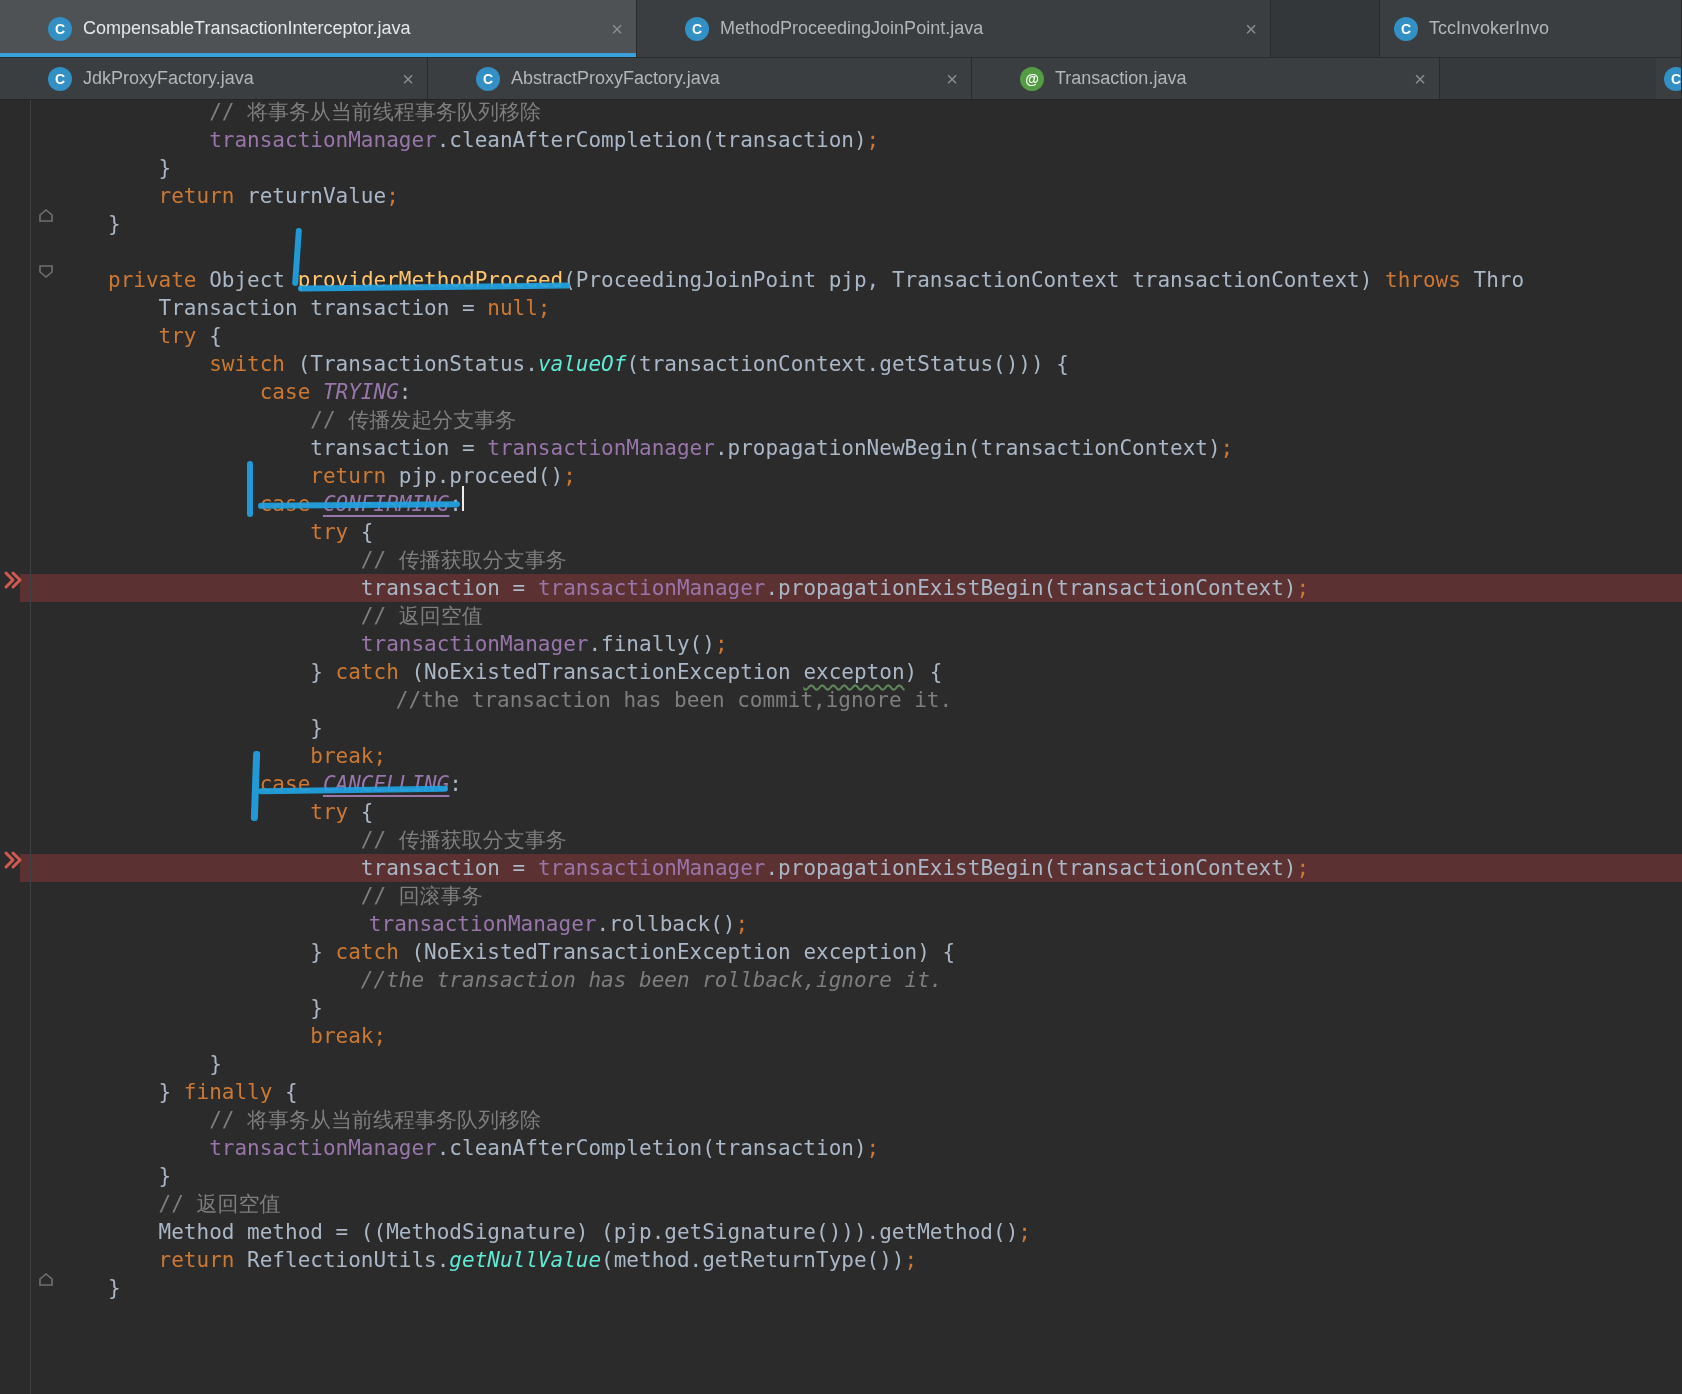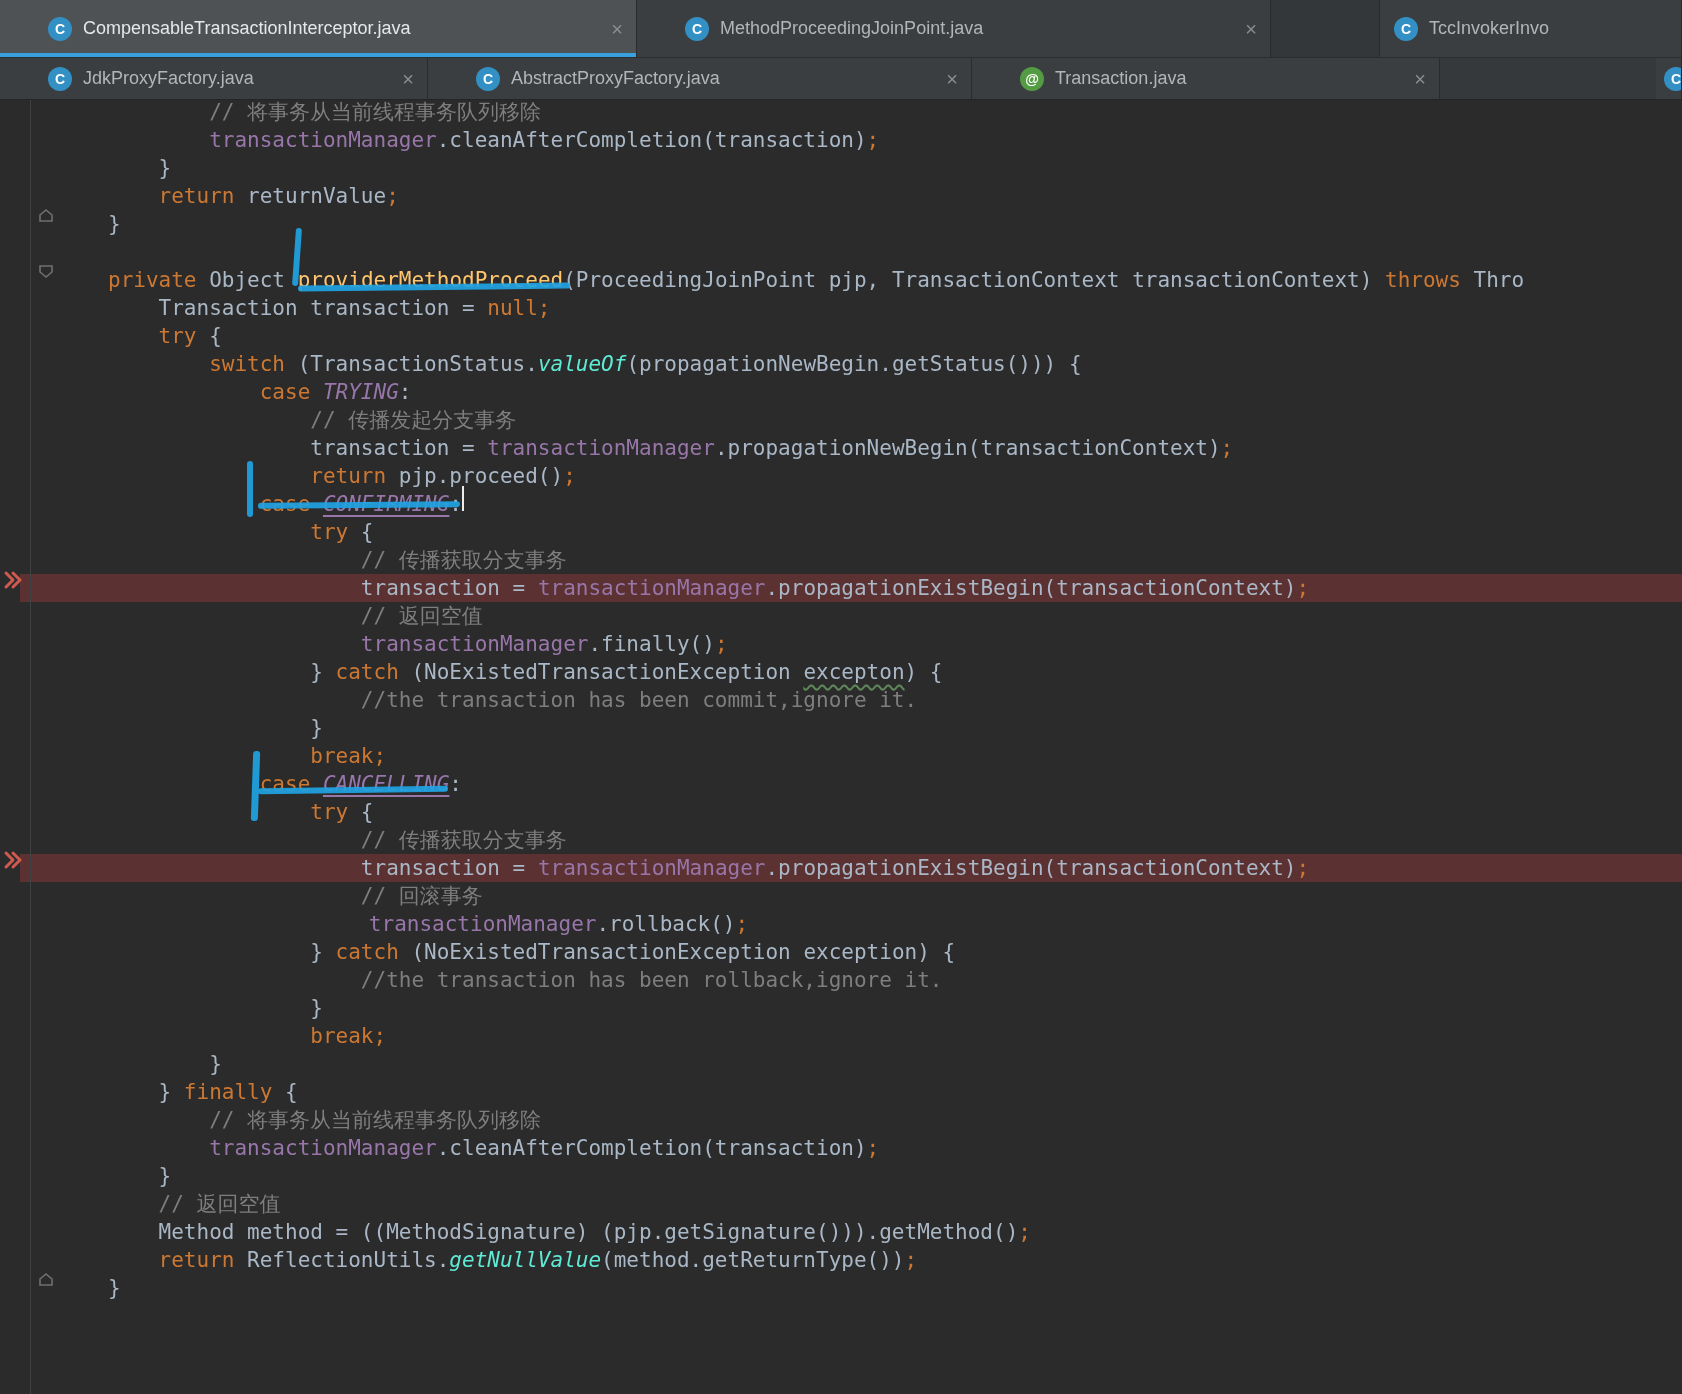--- a/index.html
+++ b/index.html
@@ -69,43 +69,43 @@
     <div id="code">
         <div class="cl" style="padding-left: calc(8ch + 108px);"><span class="tk-c">// 将事务从当前线程事务队列移除</span></div>
         <div class="cl" style="padding-left: calc(8ch + 108px);"><span class="tk-f">transactionManager</span><span class="tk-d">.cleanAfterCompletion(transaction)</span><span class="tk-k">;</span></div>
         <div class="cl" style="padding-left: calc(4ch + 108px);"><span class="tk-d">}</span></div>
         <div class="cl" style="padding-left: calc(4ch + 108px);"><span class="tk-k">return</span><span class="tk-d"> returnValue</span><span class="tk-k">;</span></div>
         <div class="cl" style="padding-left: calc(0ch + 108px);"><span class="tk-d">}</span></div>
         <div class="cl" style="padding-left: calc(0ch + 108px);"></div>
         <div class="cl" style="padding-left: calc(0ch + 108px);"><span class="tk-k">private</span><span class="tk-d"> Object </span><span class="tk-m">providerMethodProceed</span><span class="tk-d">(ProceedingJoinPoint pjp, TransactionContext transactionContext) </span><span class="tk-k">throws</span><span class="tk-d"> Thro</span></div>
         <div class="cl" style="padding-left: calc(4ch + 108px);"><span class="tk-d">Transaction transaction = </span><span class="tk-k">null;</span></div>
         <div class="cl" style="padding-left: calc(4ch + 108px);"><span class="tk-k">try</span><span class="tk-d"> {</span></div>
-        <div class="cl" style="padding-left: calc(8ch + 108px);"><span class="tk-k">switch</span><span class="tk-d"> (TransactionStatus.</span><span class="tk-i">valueOf</span><span class="tk-d">(propagationNewBegin.getStatus())) {</span></div>
+        <div class="cl" style="padding-left: calc(8ch + 108px);"><span class="tk-k">switch</span><span class="tk-d"> (TransactionStatus.</span><span class="tk-i">valueOf</span><span class="tk-d">(transactionContext.getStatus())) {</span></div>
         <div class="cl" style="padding-left: calc(12ch + 108px);"><span class="tk-k">case </span><span class="tk-e">TRYING</span><span class="tk-d">:</span></div>
         <div class="cl" style="padding-left: calc(16ch + 108px);"><span class="tk-c">// 传播发起分支事务</span></div>
         <div class="cl" style="padding-left: calc(16ch + 108px);"><span class="tk-d">transaction = </span><span class="tk-f">transactionManager</span><span class="tk-d">.propagationNewBegin(transactionContext)</span><span class="tk-k">;</span></div>
         <div class="cl" style="padding-left: calc(16ch + 108px);"><span class="tk-k">return</span><span class="tk-d"> pjp.proceed()</span><span class="tk-k">;</span></div>
         <div class="cl" style="padding-left: calc(12ch + 108px);"><span class="tk-k">case </span><span class="tk-eu">CONFIRMING</span><span class="tk-d">:</span></div>
         <div class="cl" style="padding-left: calc(16ch + 108px);"><span class="tk-k">try</span><span class="tk-d"> {</span></div>
         <div class="cl" style="padding-left: calc(20ch + 108px);"><span class="tk-c">// 传播获取分支事务</span></div>
         <div class="cl hl" style="padding-left: calc(20ch + 108px);"><span class="tk-d">transaction = </span><span class="tk-f">transactionManager</span><span class="tk-d">.propagationExistBegin(transactionContext)</span><span class="tk-k">;</span></div>
         <div class="cl" style="padding-left: calc(20ch + 108px);"><span class="tk-c">// 返回空值</span></div>
         <div class="cl" style="padding-left: calc(20ch + 108px);"><span class="tk-f">transactionManager</span><span class="tk-d">.finally()</span><span class="tk-k">;</span></div>
         <div class="cl" style="padding-left: calc(16ch + 108px);"><span class="tk-d">} </span><span class="tk-k">catch</span><span class="tk-d"> (NoExistedTransactionException </span><span class="tk-t">excepton</span><span class="tk-d">) {</span></div>
-        <div class="cl" style="padding-left: calc(20ch + 108px);"><span class="tk-c">//the transaction has been commit,ignore it.</span></div>
+        <div class="cl" style="padding-left: calc(20ch + 108px); margin-left: 35px;"><span class="tk-c">//the transaction has been commit,ignore it.</span></div>
         <div class="cl" style="padding-left: calc(16ch + 108px);"><span class="tk-d">}</span></div>
         <div class="cl" style="padding-left: calc(16ch + 108px);"><span class="tk-k">break;</span></div>
         <div class="cl" style="padding-left: calc(12ch + 108px);"><span class="tk-k">case </span><span class="tk-eu">CANCELLING</span><span class="tk-d">:</span></div>
         <div class="cl" style="padding-left: calc(16ch + 108px);"><span class="tk-k">try</span><span class="tk-d"> {</span></div>
         <div class="cl" style="padding-left: calc(20ch + 108px);"><span class="tk-c">// 传播获取分支事务</span></div>
         <div class="cl hl" style="padding-left: calc(20ch + 108px);"><span class="tk-d">transaction = </span><span class="tk-f">transactionManager</span><span class="tk-d">.propagationExistBegin(transactionContext)</span><span class="tk-k">;</span></div>
         <div class="cl" style="padding-left: calc(20ch + 108px);"><span class="tk-c">// 回滚事务</span></div>
         <div class="cl" style="padding-left: calc(20ch + 108px); margin-left: 8px;"><span class="tk-f">transactionManager</span><span class="tk-d">.rollback()</span><span class="tk-k">;</span></div>
         <div class="cl" style="padding-left: calc(16ch + 108px);"><span class="tk-d">} </span><span class="tk-k">catch</span><span class="tk-d"> (NoExistedTransactionException exception) {</span></div>
-        <div class="cl" style="padding-left: calc(20ch + 108px);"><span class="tk-c">//the transaction has been rollback,ignore it.</span></div>
+        <div class="cl" style="padding-left: calc(20ch + 108px); font-style: italic;"><span class="tk-c">//the transaction has been rollback,ignore it.</span></div>
         <div class="cl" style="padding-left: calc(16ch + 108px);"><span class="tk-d">}</span></div>
         <div class="cl" style="padding-left: calc(16ch + 108px);"><span class="tk-k">break;</span></div>
         <div class="cl" style="padding-left: calc(8ch + 108px);"><span class="tk-d">}</span></div>
         <div class="cl" style="padding-left: calc(4ch + 108px);"><span class="tk-d">} </span><span class="tk-k">finally</span><span class="tk-d"> {</span></div>
         <div class="cl" style="padding-left: calc(8ch + 108px);"><span class="tk-c">// 将事务从当前线程事务队列移除</span></div>
         <div class="cl" style="padding-left: calc(8ch + 108px);"><span class="tk-f">transactionManager</span><span class="tk-d">.cleanAfterCompletion(transaction)</span><span class="tk-k">;</span></div>
         <div class="cl" style="padding-left: calc(4ch + 108px);"><span class="tk-d">}</span></div>
         <div class="cl" style="padding-left: calc(4ch + 108px);"><span class="tk-c">// 返回空值</span></div>
         <div class="cl" style="padding-left: calc(4ch + 108px);"><span class="tk-d">Method method = ((MethodSignature) (pjp.getSignature())).getMethod()</span><span class="tk-k">;</span></div>
         <div class="cl" style="padding-left: calc(4ch + 108px);"><span class="tk-k">return</span><span class="tk-d"> ReflectionUtils.</span><span class="tk-i">getNullValue</span><span class="tk-d">(method.getReturnType())</span><span class="tk-k">;</span></div>

